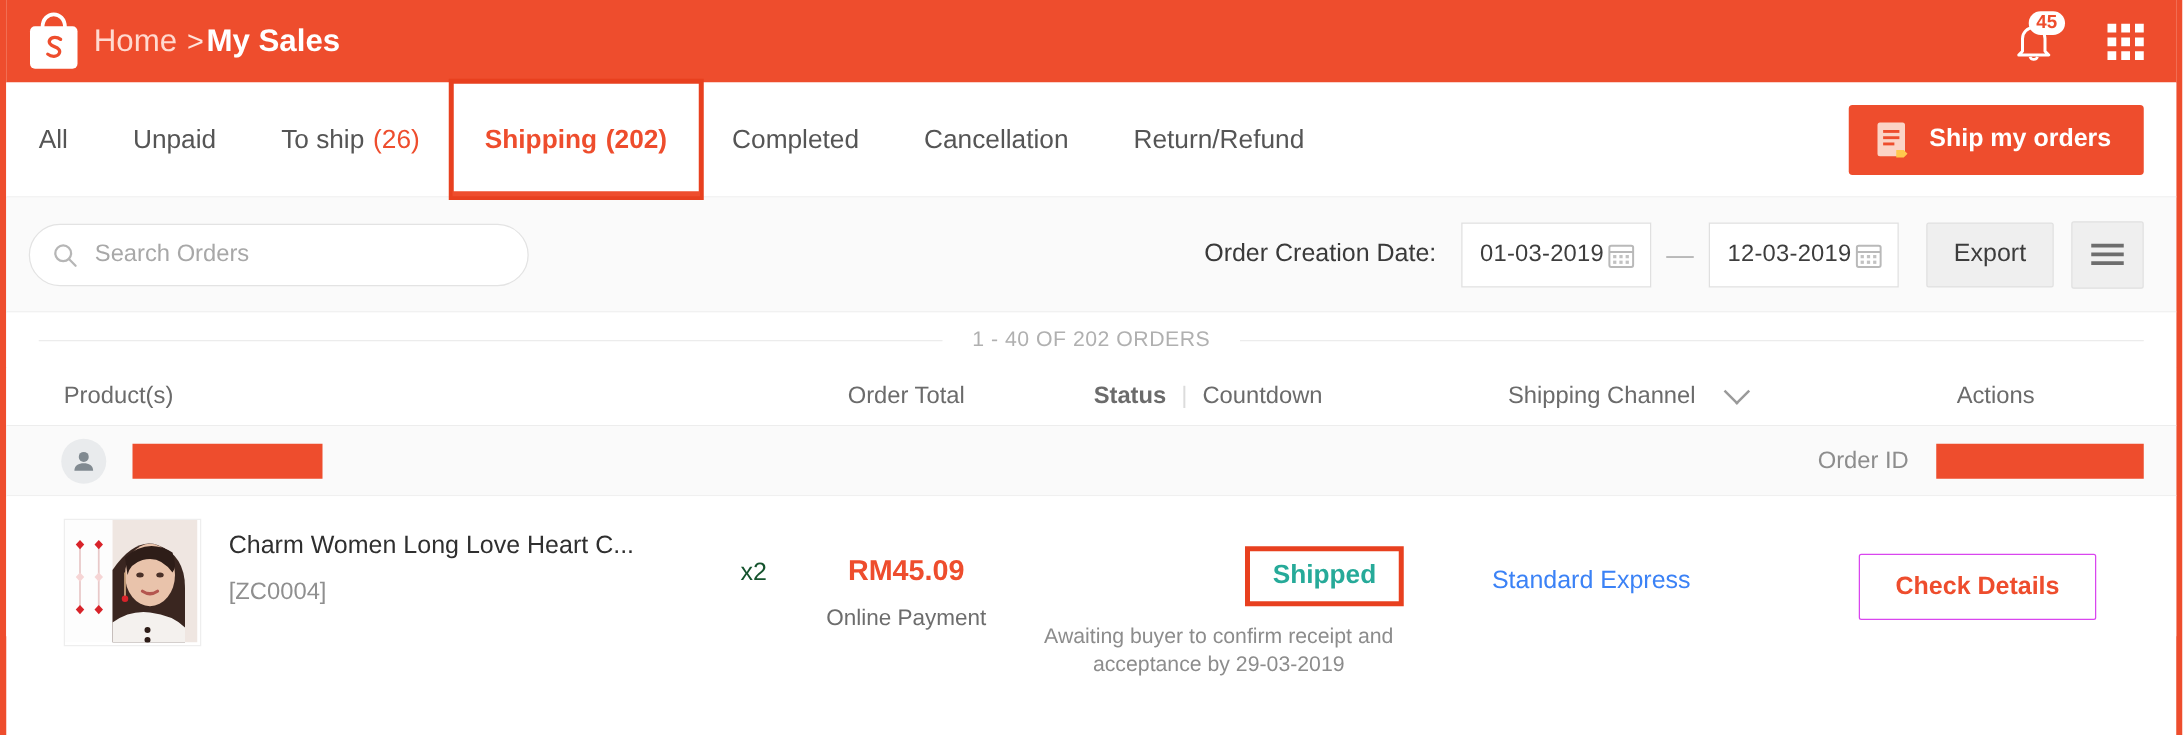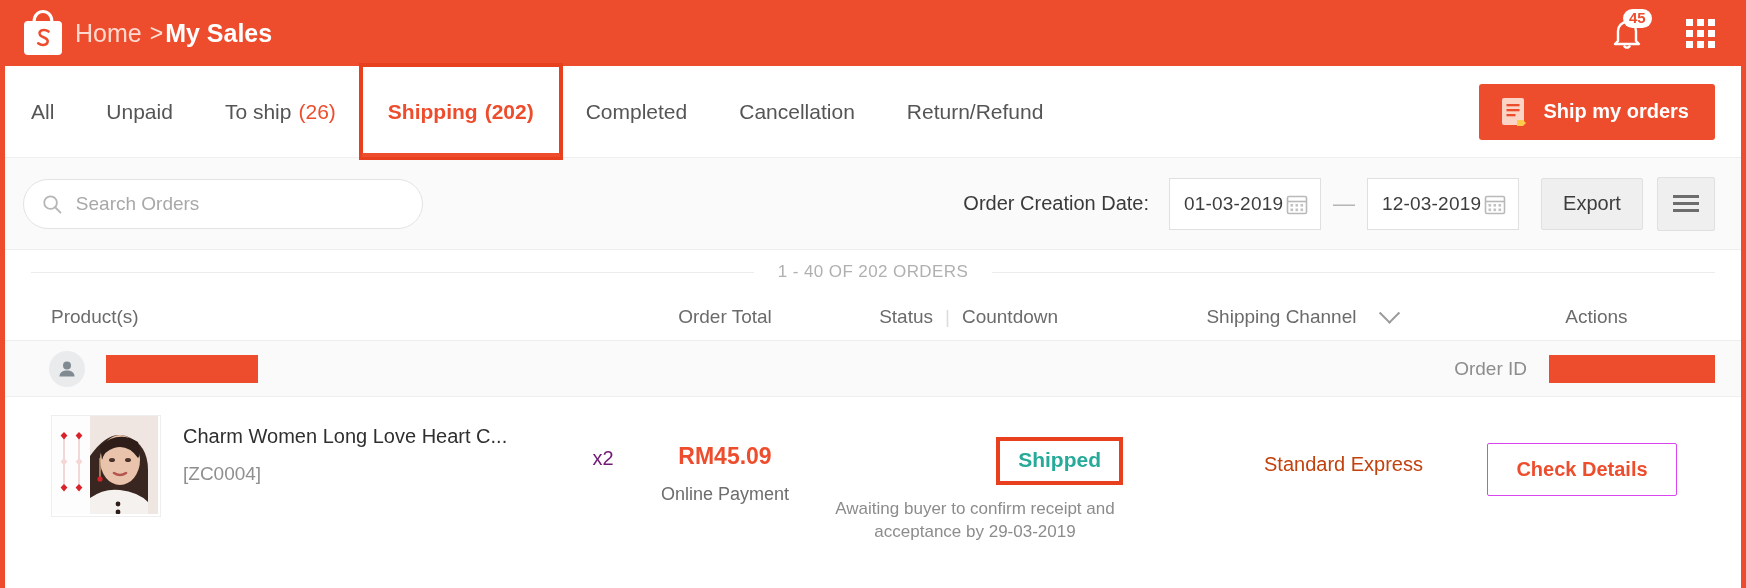--- a/index.html
+++ b/index.html
@@ -288,21 +288,21 @@
     height: 46px;
     display: flex;
     align-items: center;
     font-size: 19px;
     color: #6b6b6b;
     background: #fff;
     border-bottom: 1px solid #ededed;
   }
   .col-product { width: 620px; padding-left: 46px; box-sizing: border-box; }
   .col-total   { width: 200px; text-align: center; }
-  .col-status  { width: 108px; text-align: right; }
+  .col-status  { width: 108px; text-align: right; font-weight: bold; }
   .col-divider { color: #dcdcdc; padding: 0 12px; }
   .col-count   { width: 190px; text-align: left; }
   .col-channel { width: 300px; text-align: center; display: flex; align-items: center; justify-content: center; gap: 26px; }
   .col-actions { flex: 1; text-align: center; }
   .chev {
     display: inline-block;
     width: 13px; height: 13px;
     border-right: 2px solid #9a9a9a;
     border-bottom: 2px solid #9a9a9a;
     transform: rotate(45deg) translate(-3px,-3px);
@@ -379,21 +379,21 @@
   }
   .qty-cell {
     width: 0;
     position: relative;
   }
   .qty-text {
     position: absolute;
     left: -52px;
     top: 32px;
     font-size: 20px;
-    color: #701a75;
+    color: #14532d;
     width: 60px;
     text-align: center;
   }
   .total-cell {
     width: 200px;
     text-align: center;
     padding-top: 28px;
   }
   .total-amt {
     font-size: 23px;
@@ -424,24 +424,24 @@
   .status-note {
     font-size: 17px;
     color: #8c8c8c;
     text-align: center;
     margin-top: 12px;
     line-height: 23px;
     max-width: 296px;
   }
   .channel-cell {
     width: 300px;
-    text-align: right;
+    text-align: center;
     padding-top: 38px;
     font-size: 20px;
-    color: #c2410c;
+    color: #3b82f6;
   }
   .actions-cell {
     flex: 1;
     display: flex;
     justify-content: center;
     padding-top: 28px;
   }
   .check-btn {
     border: 1px solid #d946ef;
     background: #fff;

